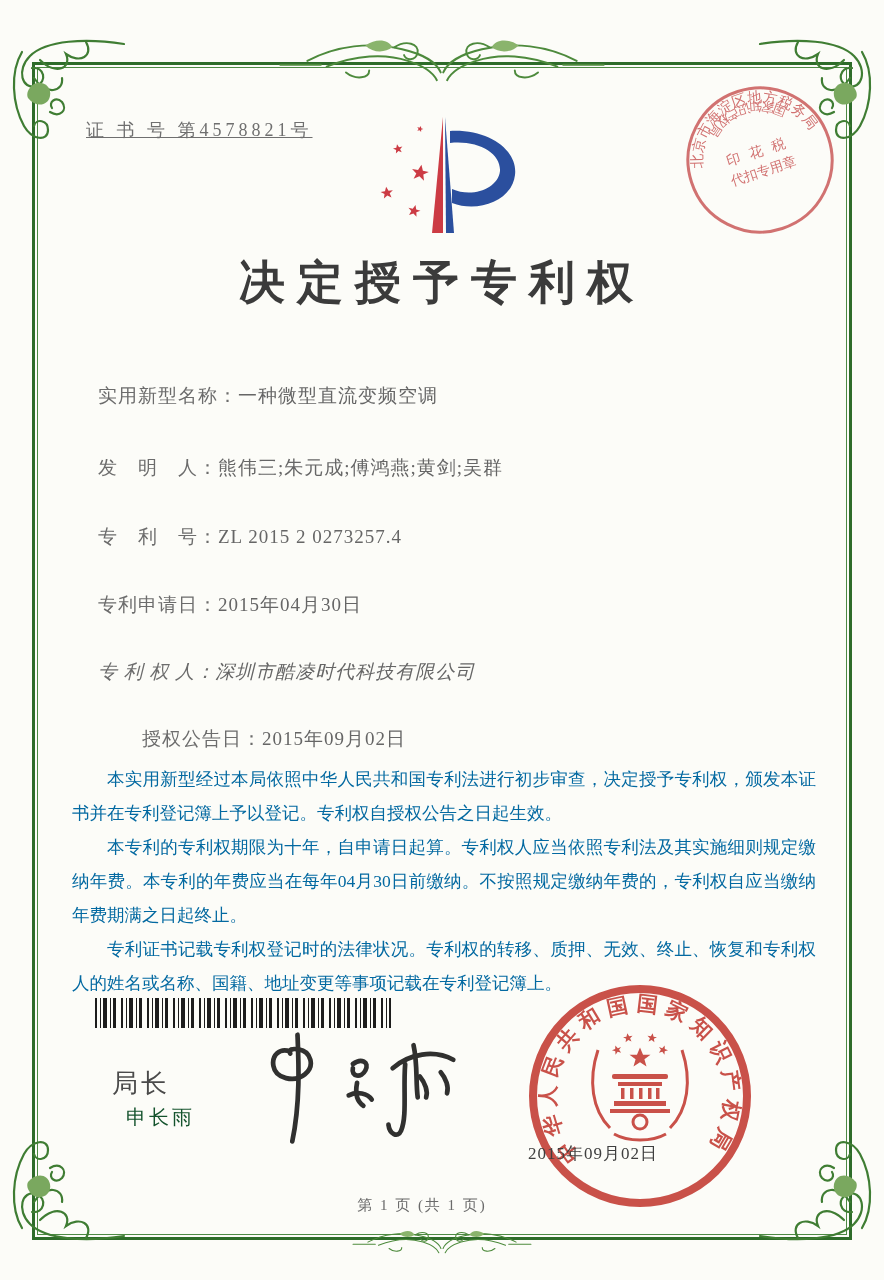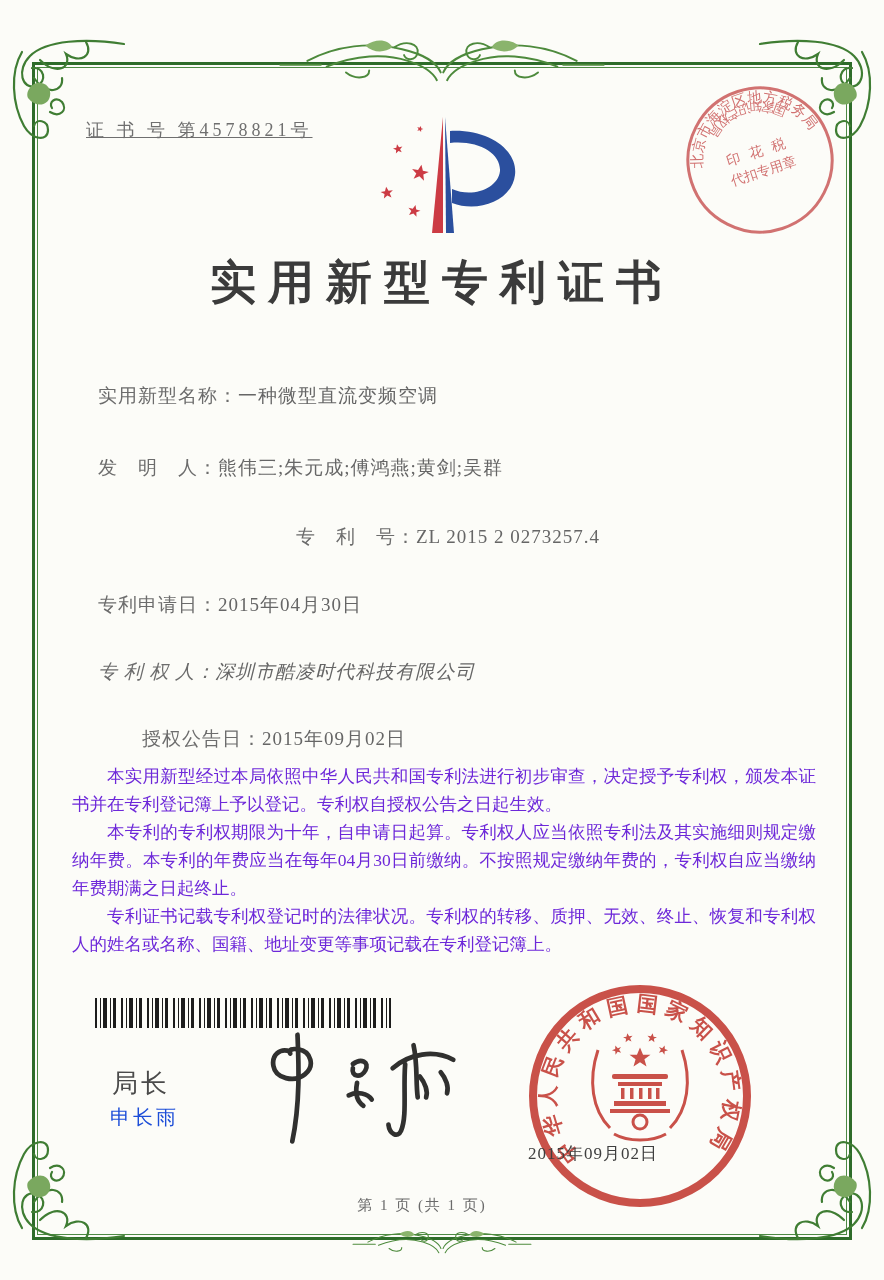--- a/index.html
+++ b/index.html
@@ -40,49 +40,49 @@
     letter-spacing:12px; color:#3b3b3b;
   }
 
   .field-row {
     position:absolute; left:98px; width:700px;
     font-size:19px; color:#666; letter-spacing:1px; white-space:nowrap;
   }
   .field-row .lbl { color:#6c6c6c; }
   .row-name      { top:383px; }
   .row-inventor  { top:455px; }
-  .row-patentno  { top:524px;text-align:center; }
+  .row-patentno  { top:524px; }
   .row-filing    { top:592px; }
   .row-patentee  { top:659px;font-style:italic; }
   .row-grant     { top:726px;margin-left:44px; }
 
   .body-text {
     position:absolute; left:72px; top:762px; width:744px;
-    font-size:17.5px; line-height:28px; color:#6d28d9;
+    font-size:17.5px; line-height:34px; color:#0369a1;
     text-align:justify;
   }
   .body-text p { text-indent:2em; margin:0; }
 
   .barcode {
     position:absolute; left:95px; top:998px; width:296px; height:30px;
     background:repeating-linear-gradient(90deg,
       #1c1c1c 0 2px, transparent 2px 5px,
       #1c1c1c 5px 6px, transparent 6px 8px,
       #1c1c1c 8px 12px, transparent 12px 15px,
       #1c1c1c 15px 16px, transparent 16px 18px,
       #1c1c1c 18px 21px, transparent 21px 26px);
   }
 
   .director-title {
     position:absolute; left:112px; top:1066px;
     font-size:26px; color:#4a4a4a; letter-spacing:3px;
   }
   .director-name {
-    position:absolute; left:110px; top:1104px;
-    font-size:20px; color:#1d4ed8; letter-spacing:3px;
+    position:absolute; left:126px; top:1104px;
+    font-size:20px; color:#14532d; letter-spacing:3px;
   }
   .signature { position:absolute; left:240px; top:1028px; }
 
   .footer {
     position:absolute; left:0; top:1196px; width:884px;
     text-align:center; font-size:15px; color:#6a6a6a; letter-spacing:2px;
     transform:translateX(-20px);
   }
 
   svg text { font-family:"Liberation Serif","DejaVu Serif",serif; }
@@ -168,21 +168,21 @@
         <path id="taxTopArc" d="M30,88 A58,58 0 1 1 146,88"></path>
         <path id="taxBotArc" d="M146,88 A58,58 0 1 0 30,88"></path>
       </defs>
       <text font-size="14.5"><textPath href="#taxTopArc" startOffset="10">北京市海淀区地方税务局</textPath></text>
       <text font-size="13"><textPath href="#taxBotArc" startOffset="45">国家知识产权局</textPath></text>
       <text x="88" y="84" font-size="14" letter-spacing="3" text-anchor="middle">印 花 税</text>
       <text x="88" y="104" font-size="13.5" text-anchor="middle">代扣专用章</text>
     </g>
   </svg>
 
-  <div class="title">实用新型专利证书</div>
+  <div class="title">决定授予专利权</div>
 
   <div class="field-row row-name">
     <span class="lbl">实用新型名称：</span><span>一种微型直流变频空调</span>
   </div>
   <div class="field-row row-inventor">
     <span class="lbl">发　明　人：</span><span>熊伟三;朱元成;傅鸿燕;黄剑;吴群</span>
   </div>
   <div class="field-row row-patentno">
     <span class="lbl">专　利　号：</span><span>ZL 2015 2 0273257.4</span>
   </div>

